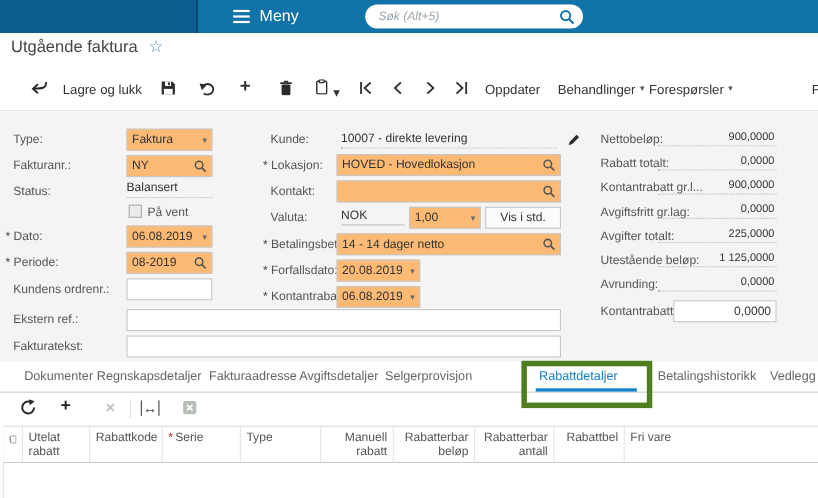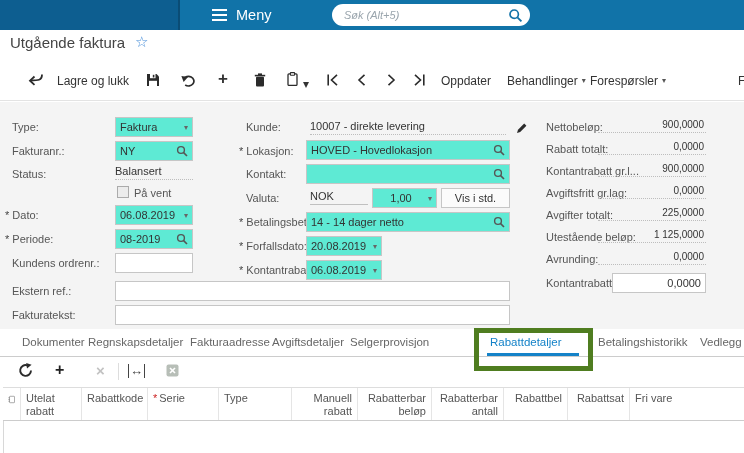--- a/index.html
+++ b/index.html
@@ -26,21 +26,21 @@
 
   
   .toolbar { position:absolute; top:60px; left:0; width:744px; height:41px; background:#fff; border-bottom:1px solid #e3e3e3; }
   .tb { position:absolute; font-size:12px; color:#333; cursor:pointer; white-space:nowrap; }
   .tb .caret { font-size:8px; color:#555; margin-left:4px; vertical-align:2px; }
 
   
   .form-panel { position:absolute; top:102px; left:0; width:744px; height:227px; background:#f4f4f4; }
   .lbl { position:absolute; font-size:11px; color:#555; white-space:nowrap; }
   .req::before { content:"* "; color:#444; }
-  .fld { position:absolute; height:20px; background:#5eead4; border:1px solid #c6c6c6; font-size:11px; color:#333;
+  .fld { position:absolute; height:20px; background:#fdba74; border:1px solid #c6c6c6; font-size:11px; color:#333;
          display:flex; align-items:center; padding:0 4px; }
   .fld .val { flex:1; white-space:nowrap; overflow:hidden; }
   .fld .caret { font-size:8px; color:#666; margin-left:3px; }
   .fld .magwrap { margin-left:3px; display:flex; }
   .ro-val { position:absolute; font-size:11px; color:#333; border-bottom:1px dotted #bdbdbd; padding-bottom:2px; white-space:nowrap; }
   .underline-solid { border-bottom:1px solid #c0c0c0; }
   input.txt { position:absolute; height:20px; background:#fff; border:1px solid #c6c6c6; font-size:11px; color:#333; padding:0 4px; font-family:"Liberation Sans", sans-serif; }
   .checkbox { position:absolute; width:12px; height:12px; background:#ececec; border:1px solid #ababab; cursor:pointer; }
   .btn { position:absolute; height:20px; background:#fbfbfb; border:1px solid #c6c6c6; font-size:11px; color:#333;
          display:flex; align-items:center; justify-content:center; cursor:pointer; }
@@ -243,21 +243,21 @@
   <div class="fld" style="left:306px; top:164px; width:204px;">
     <span class="val"></span>
     <span class="magwrap">
       <svg width="12" height="12" viewBox="0 0 12 12">
           <circle cx="5" cy="5" r="3.4" fill="none" stroke="#555" stroke-width="1.4"></circle>
           <line x1="7.6" y1="7.6" x2="11" y2="11" stroke="#555" stroke-width="1.6"></line>
         </svg>
     </span>
   </div>
   <span class="ro-val underline-solid" style="left:310px; top:190px; width:58px; border-bottom-style:solid;">NOK</span>
-  <div class="fld" style="left:372px; top:188px; width:65px;text-align:center;">
+  <div class="fld" style="left:372px; top:188px; width:65px;">
     <span class="val">1,00</span>
     <span class="caret">▾</span>
   </div>
   <div class="btn" style="left:441px; top:188px; width:69px;">Vis i std.</div>
   <div class="fld" style="left:306px; top:212px; width:204px;">
     <span class="val">14 - 14 dager netto</span>
     <span class="magwrap">
       <svg width="12" height="12" viewBox="0 0 12 12">
           <circle cx="5" cy="5" r="3.4" fill="none" stroke="#555" stroke-width="1.4"></circle>
           <line x1="7.6" y1="7.6" x2="11" y2="11" stroke="#555" stroke-width="1.6"></line>
@@ -335,18 +335,17 @@
         </svg>
     </div>
     <div class="gh" style="width:61px;">Utelat rabatt</div>
     <div class="gh" style="width:66px;">Rabattkode</div>
     <div class="gh" style="width:71px;"><span class="reqr">*</span><span>Serie</span></div>
     <div class="gh" style="width:73px;">Type</div>
     <div class="gh r" style="width:66px;">Manuell rabatt</div>
     <div class="gh r" style="width:74px;">Rabatterbar beløp</div>
     <div class="gh r" style="width:72px;">Rabatterbar antall</div>
     <div class="gh r" style="width:64px;">Rabattbel</div>
-    <div class="gh r" style="width:62px;">Rabattsat</div>
     <div class="gh" style="flex:1; border-right:none;">Fri vare</div>
   </div>
   <div class="grid-body"></div>
 
 </div>
 
 </body></html>

